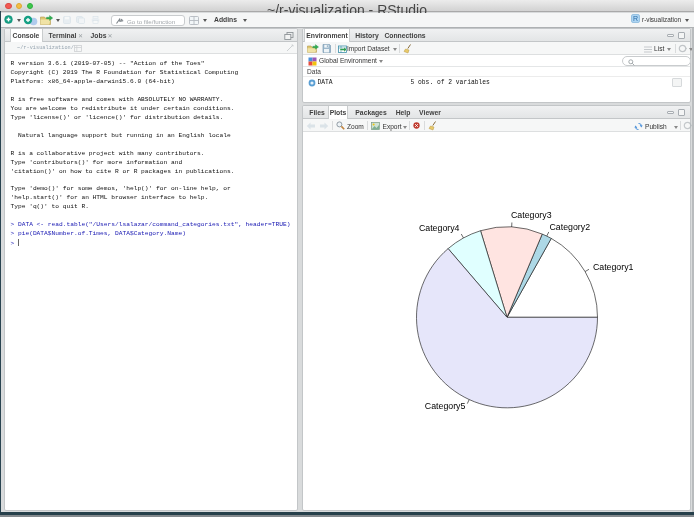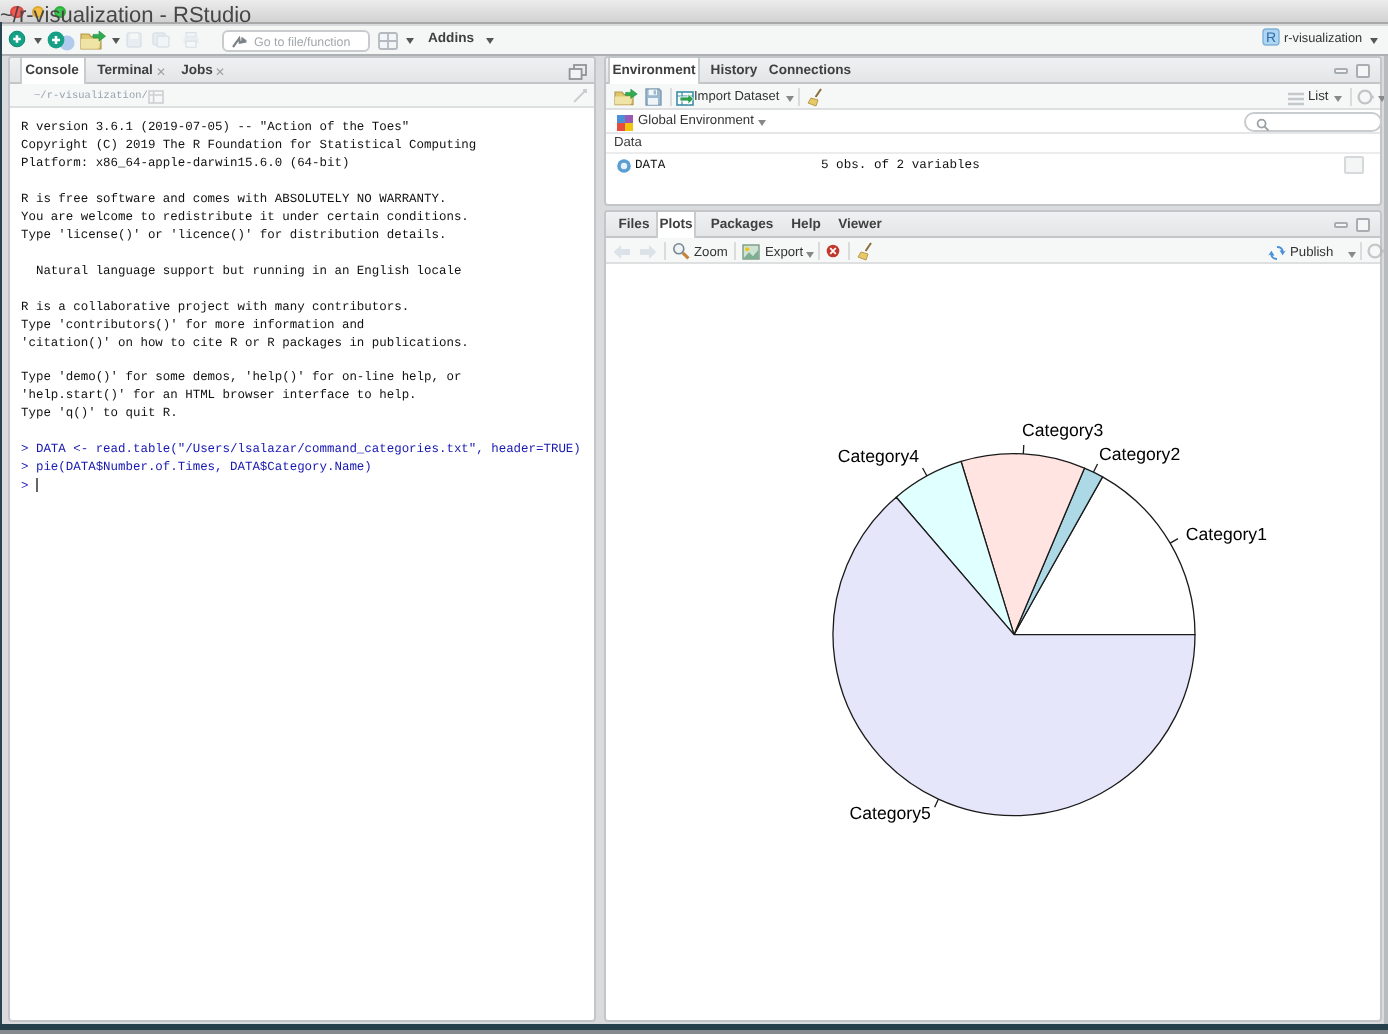--- a/index.html
+++ b/index.html
@@ -3,21 +3,21 @@
 <meta charset="utf-8">
 <style>
   * { margin:0; padding:0; box-sizing:border-box; }
   html,body { width:694px; height:517px; overflow:hidden; }
   body { font-family:"Liberation Sans", sans-serif; background:#d9dbdc; position:relative; }
   .abs { position:absolute; }
   
   #titlebar { left:0; top:0; width:694px; height:11.5px;
     background:linear-gradient(#ececec,#d2d2d2); border-bottom:1px solid #a9a9a9; }
   .light { position:absolute; top:2.5px; width:6.4px; height:6.4px; border-radius:50%; }
-  #titletext { width:100%; top:2px; font-size:11px; color:#464646; letter-spacing:0px;}
+  #titletext { width:100%; text-align:center; top:2px; font-size:14px; color:#464646; letter-spacing:0px;}
   
   #toolbar { left:0; top:12.5px; width:694px; height:15.5px; background:#f5f6f6; border-bottom:1px solid #aeb1b3; }
   .caret { display:inline-block; width:0; height:0; border-left:2.6px solid transparent; border-right:2.6px solid transparent; border-top:3.2px solid #555; vertical-align:middle; }
   .caret.lt { border-top-color:#888; }
   
   .panel { background:#fff; border:1px solid #c3c6c8; border-radius:2px; }
   .tabbar { position:absolute; left:0; top:0; right:0; height:13px;
     background:linear-gradient(#f0f1f2,#e3e5e6); border-bottom:1px solid #c3c6c8;
     border-radius:2px 2px 0 0; }
   .tab { position:absolute; top:0; height:13px; line-height:13px; font-size:6.8px; font-weight:bold; color:#3f3f3f; text-align:center; }

